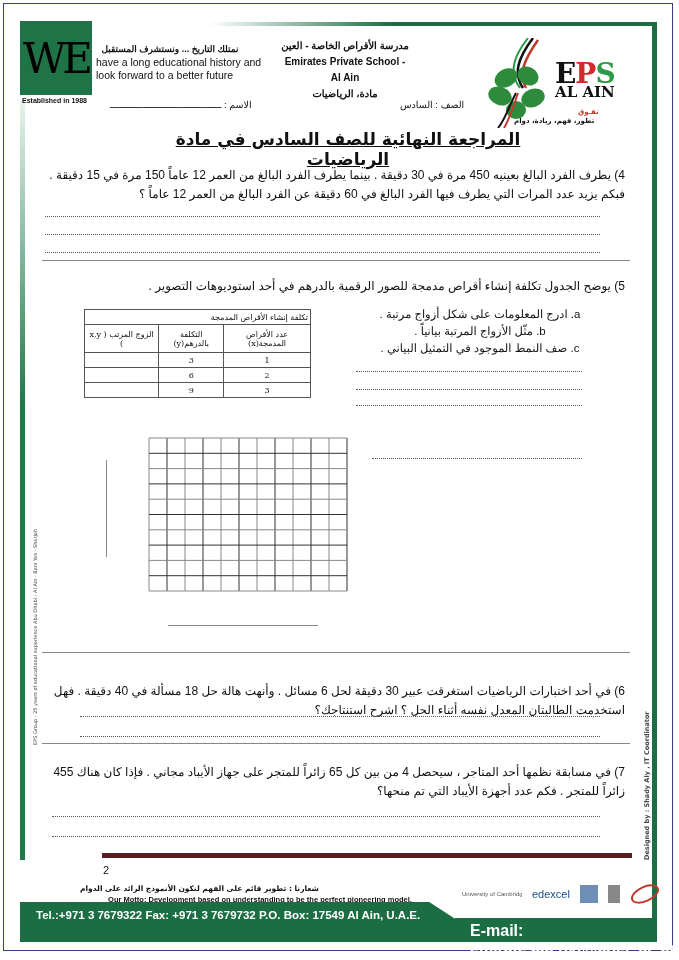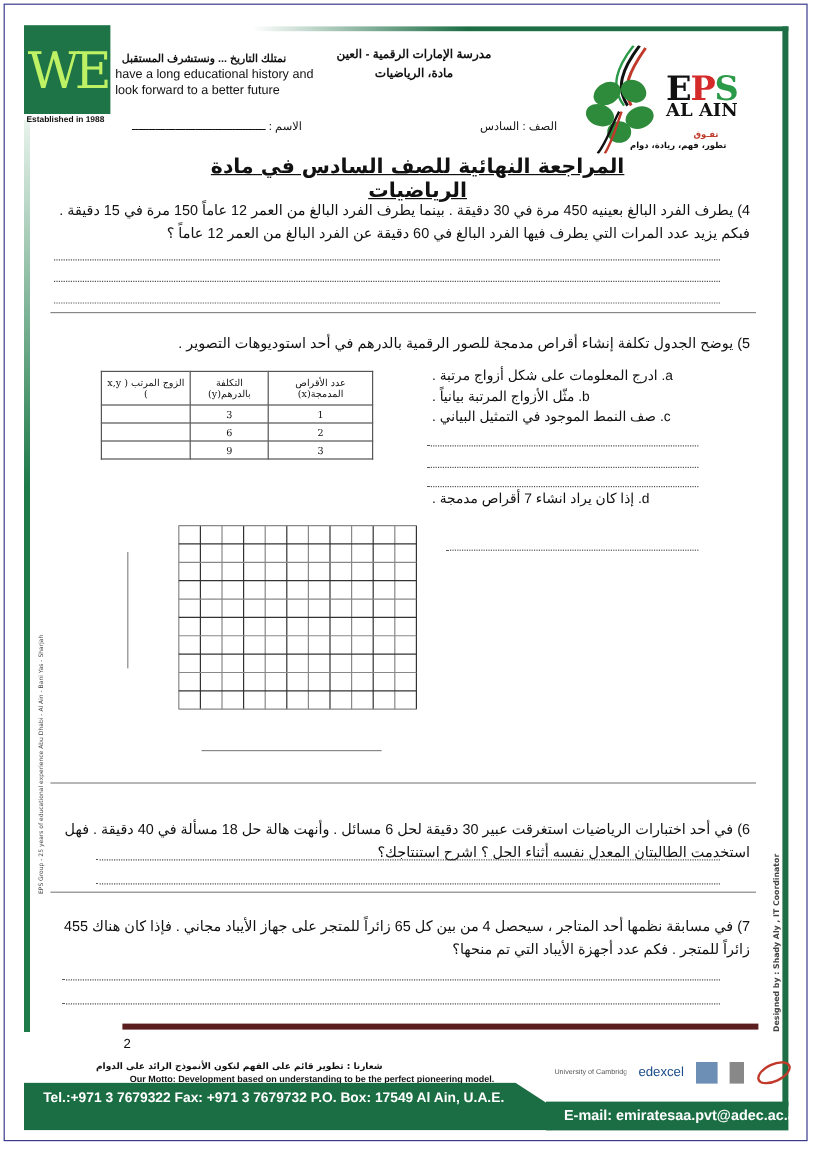--- a/index.html
+++ b/index.html
@@ -1,54 +1,54 @@
 <!DOCTYPE html>
 <html><head>
 <meta charset="utf-8">
 <style>
   html,body{margin:0;padding:0;background:#fff;}
   body{width:679px;height:960px;position:relative;overflow:hidden;font-family:"DejaVu Sans","Liberation Sans",sans-serif;color:#111;}
   .frame{position:absolute;left:3px;top:3px;width:670px;height:948px;border:1px solid #3a3a8c;box-sizing:border-box;}
   .green-v-left{position:absolute;left:20px;top:100px;width:5px;height:760px;background:linear-gradient(#e8f3ec,#1f7a4a 40%,#1f7a4a);}
   .green-v-right{position:absolute;left:652px;top:22px;width:5px;height:900px;background:#1d6e45;}
   .green-top{position:absolute;left:210px;top:22px;width:447px;height:4px;background:linear-gradient(90deg,rgba(29,110,69,0),#1d6e45 40%);}
-  .we-logo{position:absolute;left:20px;top:21px;width:72px;height:74px;background:#1e7447;color:#bef264;font-family:"DejaVu Serif","Liberation Serif",serif;font-size:42px;letter-spacing:-4px;display:flex;align-items:center;justify-content:center;}
+  .we-logo{position:absolute;left:20px;top:21px;width:72px;height:74px;background:#1e7447;color:#000000;font-family:"DejaVu Serif","Liberation Serif",serif;font-size:42px;letter-spacing:-4px;display:flex;align-items:center;justify-content:center;}
   .established{position:absolute;left:22px;top:97px;font-size:7px;font-weight:bold;font-family:"Liberation Sans",sans-serif;}
   .slogan{position:absolute;left:96px;top:43px;width:170px;font-family:"Liberation Sans",sans-serif;font-size:10.5px;line-height:13px;}
   .slogan .ar{font-size:9px;font-weight:bold;text-align:center;direction:rtl;width:148px;}
   .school{position:absolute;left:280px;top:38px;width:130px;text-align:center;font-family:"Liberation Sans",sans-serif;}
   .school div{font-size:10px;font-weight:bold;line-height:16px;}
   .clover{position:absolute;left:478px;top:38px;width:80px;height:90px;}
   .eps{position:absolute;left:555px;top:60px;font-family:"DejaVu Serif","Liberation Serif",serif;font-weight:bold;line-height:1;}
   .eps .big{font-size:28px;letter-spacing:-1px;}
   .eps .e{color:#111;}.eps .p{color:#d42a2a;}.eps .s{color:#2a9a48;}
   .eps .alain{font-size:15px;margin-top:-3px;}
-  .eps-tag{position:absolute;left:525px;top:117px;font-size:7px;font-weight:bold;direction:rtl;}
+  .eps-tag{position:absolute;left:514px;top:117px;font-size:7px;font-weight:bold;direction:rtl;}
   .eps-tag2{position:absolute;left:578px;top:108px;font-size:7px;color:#c0392b;font-weight:bold;}
   .row-label{position:absolute;font-family:"Liberation Sans",sans-serif;font-size:9.5px;direction:rtl;}
   .title{position:absolute;left:138px;top:129px;width:420px;text-align:center;font-size:17px;font-weight:bold;text-decoration:underline;direction:rtl;font-family:"DejaVu Sans",sans-serif;}
   .q{position:absolute;left:40px;width:585px;direction:rtl;font-family:"Liberation Sans",sans-serif;font-size:12px;line-height:19px;text-align:right;}
   .q .num{font-size:12px;}
   .dots{position:absolute;border-bottom:1px dotted #555;height:0;}
   .hline{position:absolute;height:1px;background:#888;}
-  .sub{position:absolute;direction:rtl;font-family:"Liberation Sans",sans-serif;font-size:11.5px;text-align:left;line-height:17px;}
+  .sub{position:absolute;direction:rtl;font-family:"Liberation Sans",sans-serif;font-size:11.5px;text-align:center;line-height:17px;}
   table.cost{position:absolute;left:84px;top:309px;width:227px;border-collapse:collapse;font-family:"DejaVu Serif","Liberation Serif",serif;font-size:8px;direction:rtl;}
   table.cost td{border:1px solid #555;text-align:center;height:14px;padding:0 2px;}
   table.cost .cap{text-align:right;height:14px;}
   .grid{position:absolute;left:148px;top:437px;}
   .axis-v{position:absolute;left:106px;top:460px;width:1px;height:97px;background:#888;}
   .axis-h{position:absolute;left:168px;top:625px;width:150px;height:1px;background:#888;}
   .bar-maroon{position:absolute;left:102px;top:853px;width:530px;height:5px;background:#5a1e1e;}
   .pagenum{position:absolute;left:103px;top:864px;font-size:11px;font-family:"Liberation Sans",sans-serif;}
   .motto-ar{position:absolute;left:80px;top:884px;width:360px;text-align:left;font-size:7.5px;font-weight:bold;direction:rtl;}
   .motto-en{position:absolute;left:60px;top:895px;width:400px;text-align:center;font-size:7.5px;font-weight:bold;font-family:"Liberation Sans",sans-serif;}
   .footer-bar{position:absolute;left:20px;top:902px;width:440px;height:40px;background:#1b6e43;clip-path:polygon(0 0,93% 0,100% 50%,100% 100%,0 100%);}
   .footer-tel{position:absolute;left:36px;top:909px;color:#fff;font-size:11.5px;font-weight:bold;font-family:"Liberation Sans",sans-serif;text-align:center;}
   .footer-mail-bar{position:absolute;left:455px;top:918px;width:202px;height:24px;background:#1b6e43;}
-  .footer-mail{position:absolute;left:470px;top:922px;color:#fff;font-size:12px;font-weight:bold;font-family:"Liberation Sans",sans-serif;}
+  .footer-mail{position:absolute;left:470px;top:922px;color:#fff;font-size:16px;font-weight:bold;font-family:"Liberation Sans",sans-serif;}
   .partners{position:absolute;left:462px;top:885px;display:flex;gap:10px;align-items:center;font-family:"Liberation Sans",sans-serif;}
   .partner{font-size:6px;color:#555;}
   .edexcel{font-size:11px;color:#1a4c8a;}
   .side-left{position:absolute;left:32px;top:745px;transform:rotate(-90deg);transform-origin:left top;font-size:5px;color:#444;white-space:nowrap;width:180px;}
   .side-right{position:absolute;left:643px;top:860px;transform:rotate(-90deg);transform-origin:left top;font-size:6.5px;font-weight:bold;color:#444;white-space:nowrap;}
 </style>
 </head>
 <body>
 
 <div class="frame"></div>
@@ -57,21 +57,22 @@
 <div class="green-v-right"></div>
 
 <div class="we-logo">WE</div>
 <div class="established">Established in 1988</div>
 <div class="slogan">
   <div class="ar">نمتلك التاريخ ... ونستشرف المستقبل</div>
   <div>have a long educational history and</div>
   <div>look forward to a better future</div>
 </div>
 <div class="school">
-  <div>مدرسة الإمارات الرقمية - العين</div>
+  <div>مدرسة الأقراص الخاصة - العين</div>
+  <div>Emirates Private School - Al Ain</div>
   <div>مادة، الرياضيات</div>
 </div>
 
 <svg class="clover" viewBox="0 0 80 90">
   <path d="M55 0 C40 20 35 35 45 50" stroke="#111" stroke-width="2.5" fill="none"></path>
   <path d="M60 2 C46 22 40 36 48 50" stroke="#c0392b" stroke-width="2.5" fill="none"></path>
   <path d="M50 0 C36 18 30 34 42 50" stroke="#2a9a48" stroke-width="2" fill="none"></path>
   <g fill="#2e8b3c">
     <ellipse cx="28" cy="40" rx="12" ry="9" transform="rotate(-30 28 40)"></ellipse>
     <ellipse cx="50" cy="38" rx="11" ry="9" transform="rotate(30 50 38)"></ellipse>
@@ -103,20 +104,23 @@
 <div class="dots" style="left:45px;top:252px;width:555px;"></div>
 <div class="hline" style="left:42px;top:260px;width:588px;"></div>
 
 <div class="q" style="top:277px;">
   <span class="num">5)</span>
   <span>يوضح الجدول تكلفة إنشاء أقراص مدمجة للصور الرقمية بالدرهم في أحد استوديوهات التصوير .</span>
 </div>
 
 <table class="cost">
   <tbody>
+      <tr>
+        <td colspan="3" class="cap">تكلفة إنشاء الأقراص المدمجة</td>
+      </tr>
   <tr style="height:28px;">
     <td>عدد الأقراص المدمجة(x)</td>
     <td>التكلفة بالدرهم(y)</td>
     <td>الزوج المرتب ( x,y )</td>
   </tr>
   <tr>
     <td>1</td>
     <td>3</td>
     <td></td>
   </tr>
@@ -142,22 +146,20 @@
   <span>مثّل الأزواج المرتبة بيانياً .</span>
 </div>
 <div class="sub" style="left:360px;top:340px;width:240px;">
   <span>c.</span>
   <span>صف النمط الموجود في التمثيل البياني .</span>
 </div>
 <div class="dots" style="left:356px;top:371px;width:226px;"></div>
 <div class="dots" style="left:356px;top:389px;width:226px;"></div>
 <div class="dots" style="left:356px;top:405px;width:226px;"></div>
 <div class="sub" style="left:360px;top:408px;width:240px;">
-  <div><span>d.</span>
-  <span>إذا كان يراد انشاء 7 أقراص مدمجة .</span></div>
 </div>
 <div class="dots" style="left:372px;top:458px;width:210px;"></div>
 
 <div class="axis-v"></div>
 <svg class="grid" width="200" height="156" id="gridsvg">
     <line x1="1" x2="1" y1="1" y2="154" stroke="#888" stroke-width="1"></line>
     <line x1="19" x2="19" y1="1" y2="154" stroke="#333" stroke-width="1"></line>
     <line x1="37" x2="37" y1="1" y2="154" stroke="#888" stroke-width="1"></line>
     <line x1="55" x2="55" y1="1" y2="154" stroke="#333" stroke-width="1"></line>
     <line x1="73" x2="73" y1="1" y2="154" stroke="#888" stroke-width="1"></line>

